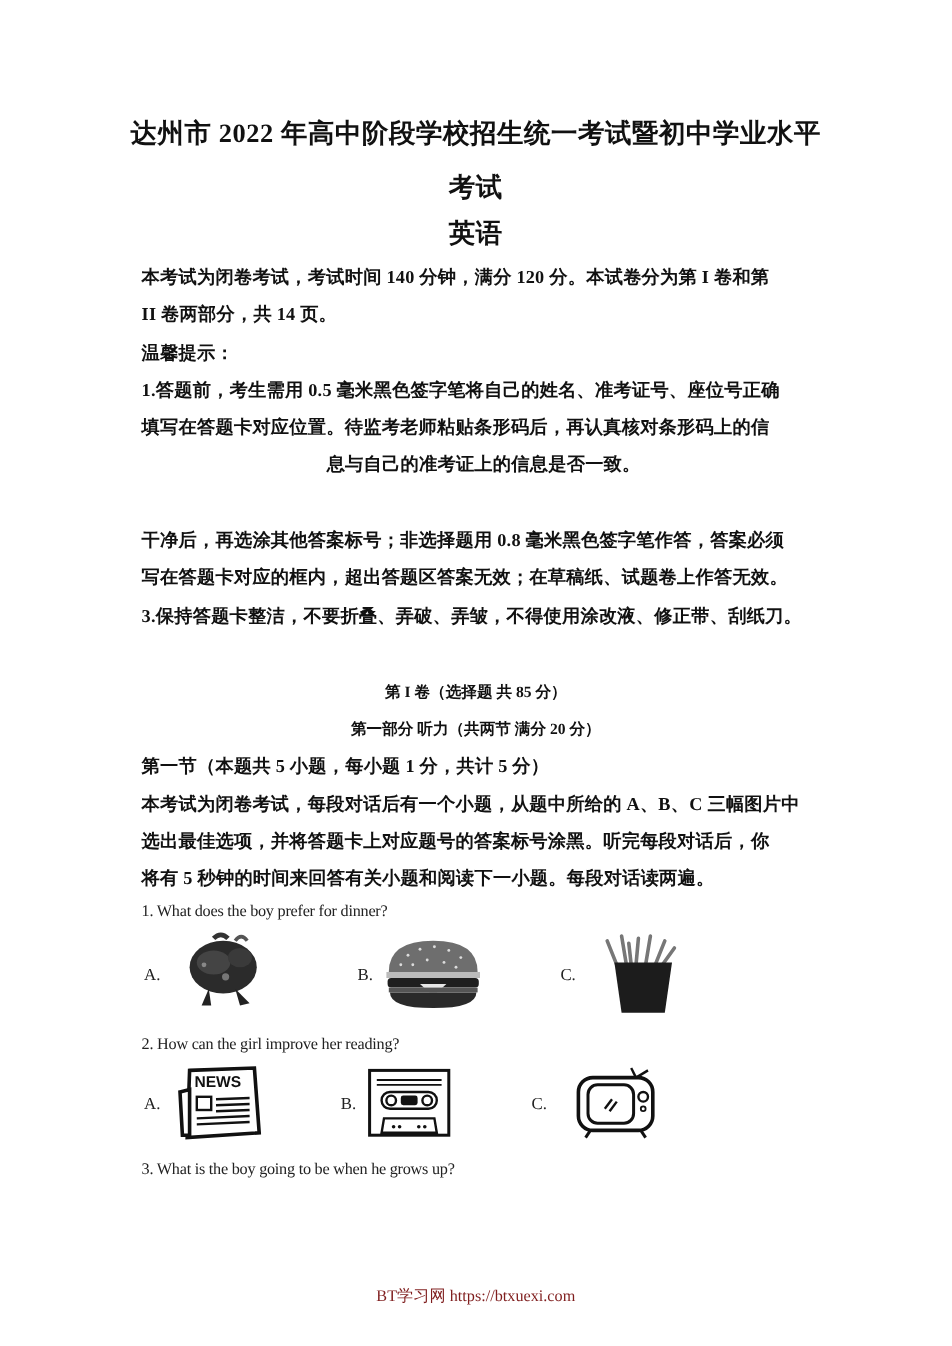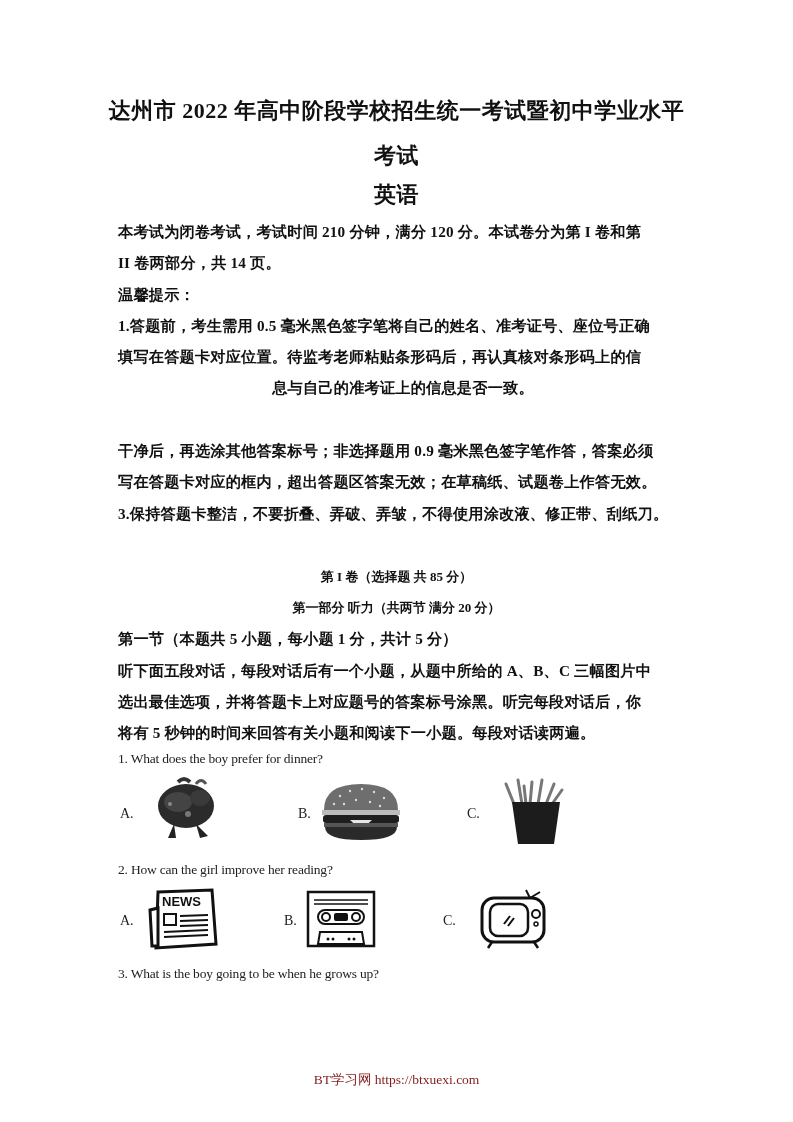--- a/index.html
+++ b/index.html
@@ -83,38 +83,38 @@
   </style>
 </head>
 <body>
 
 <div class="page">
 
   <div class="title-line t1">达州市 2022 年高中阶段学校招生统一考试暨初中学业水平</div>
   <div class="title-line t2">考试</div>
   <div class="title-line t3">英语</div>
 
-  <div class="para" style="top:216px;">本考试为闭卷考试，考试时间 210 分钟，满分 120 分。本试卷分为第 I 卷和第</div>
+  <div class="para" style="top:216px;">本考试为闭卷考试，考试时间 140 分钟，满分 120 分。本试卷分为第 I 卷和第</div>
   <div class="para" style="top:247px;">II 卷两部分，共 14 页。</div>
   <div class="para" style="top:279px;">温馨提示：</div>
 
   <div class="para" style="top:310px;">1.答题前，考生需用 0.5 毫米黑色签字笔将自己的姓名、准考证号、座位号正确</div>
   <div class="para" style="top:341px;">填写在答题卡对应位置。待监考老师粘贴条形码后，再认真核对条形码上的信</div>
   <div class="para" style="top:372px;text-align:center;">息与自己的准考证上的信息是否一致。</div>
 
-  <div class="para" style="top:435px;">干净后，再选涂其他答案标号；非选择题用 0.9 毫米黑色签字笔作答，答案必须</div>
+  <div class="para" style="top:435px;">干净后，再选涂其他答案标号；非选择题用 0.8 毫米黑色签字笔作答，答案必须</div>
   <div class="para" style="top:466px;">写在答题卡对应的框内，超出答题区答案无效；在草稿纸、试题卷上作答无效。</div>
 
   <div class="para" style="top:498px;">3.保持答题卡整洁，不要折叠、弄破、弄皱，不得使用涂改液、修正带、刮纸刀。</div>
 
   <div class="center" style="top:561px;">第 I 卷（选择题  共 85 分）</div>
   <div class="center" style="top:592px;">第一部分  听力（共两节  满分 20 分）</div>
   <div class="para" style="top:623px;">第一节（本题共 5 小题，每小题 1 分，共计 5 分）</div>
 
-  <div class="para" style="top:655px;">听下面五段对话，每段对话后有一个小题，从题中所给的 A、B、C 三幅图片中</div>
+  <div class="para" style="top:655px;">本考试为闭卷考试，每段对话后有一个小题，从题中所给的 A、B、C 三幅图片中</div>
   <div class="para" style="top:686px;">选出最佳选项，并将答题卡上对应题号的答案标号涂黑。听完每段对话后，你</div>
   <div class="para" style="top:717px;">将有 5 秒钟的时间来回答有关小题和阅读下一小题。每段对话读两遍。</div>
 
   <div class="question" style="top:751px;">1. What does the boy prefer for dinner?</div>
 
   <div class="opt-label" style="left:120px; top:806px;">A.</div>
   <div class="pic" style="left:148px; top:774px; width:80px; height:70px;">
     <svg width="80" height="70" viewBox="0 0 80 70">
       <ellipse cx="38" cy="32" rx="28" ry="22" fill="#2b2b2b"></ellipse>
       <ellipse cx="30" cy="28" rx="14" ry="10" fill="#444"></ellipse>

